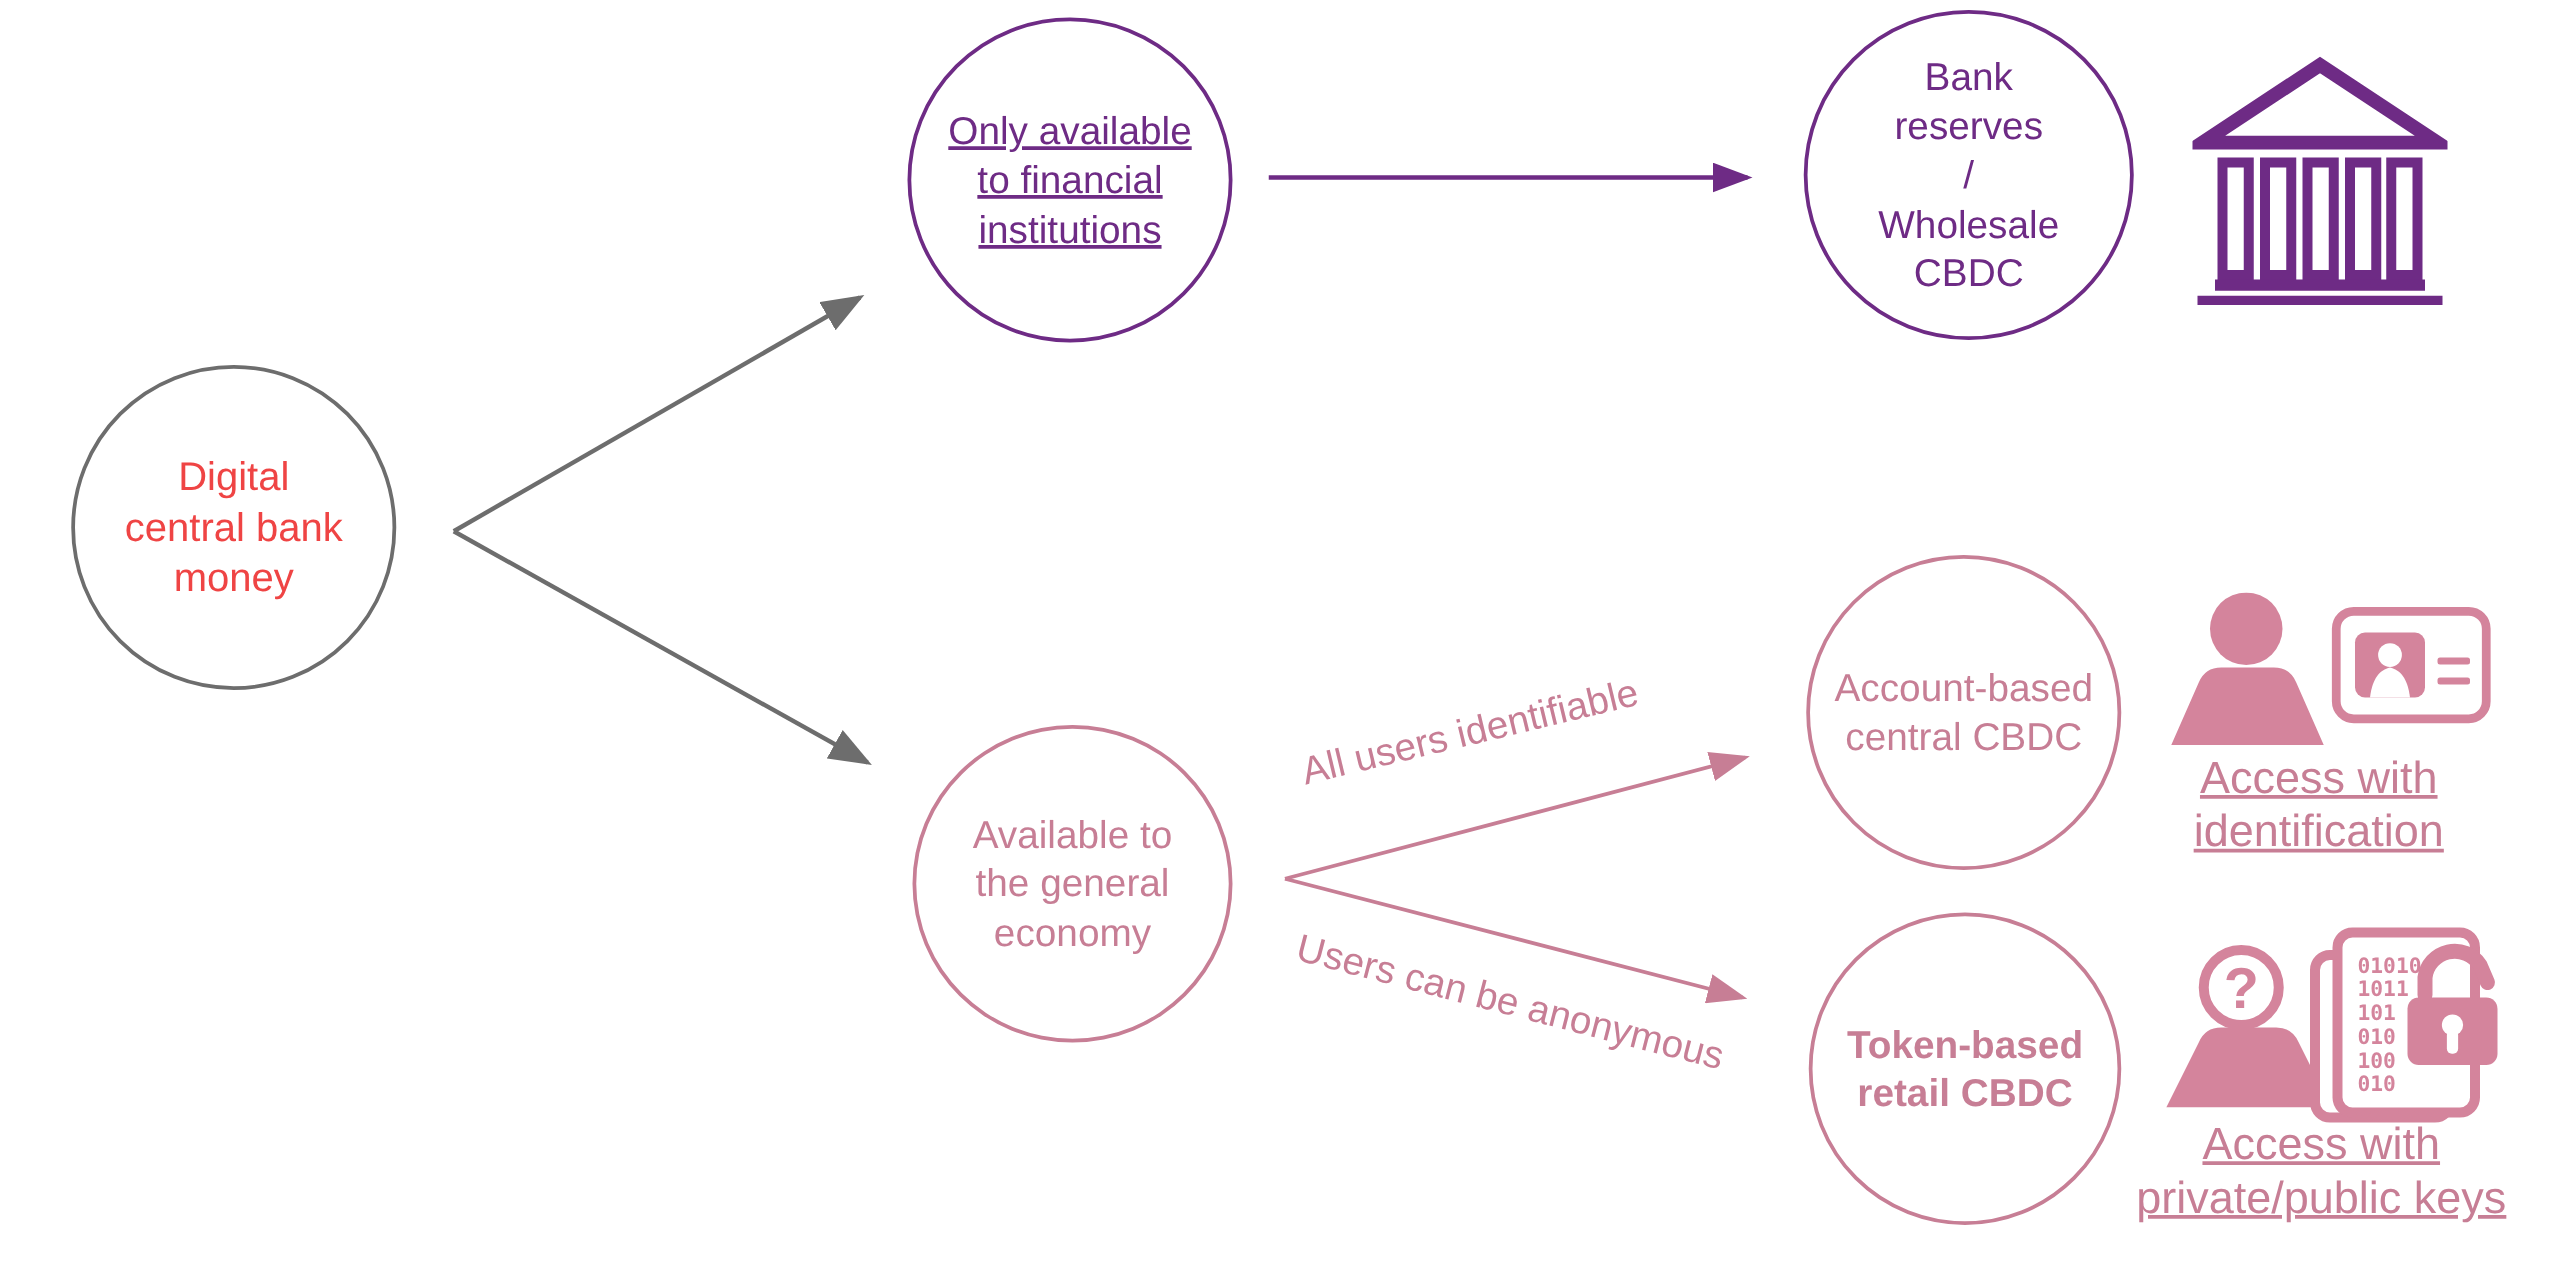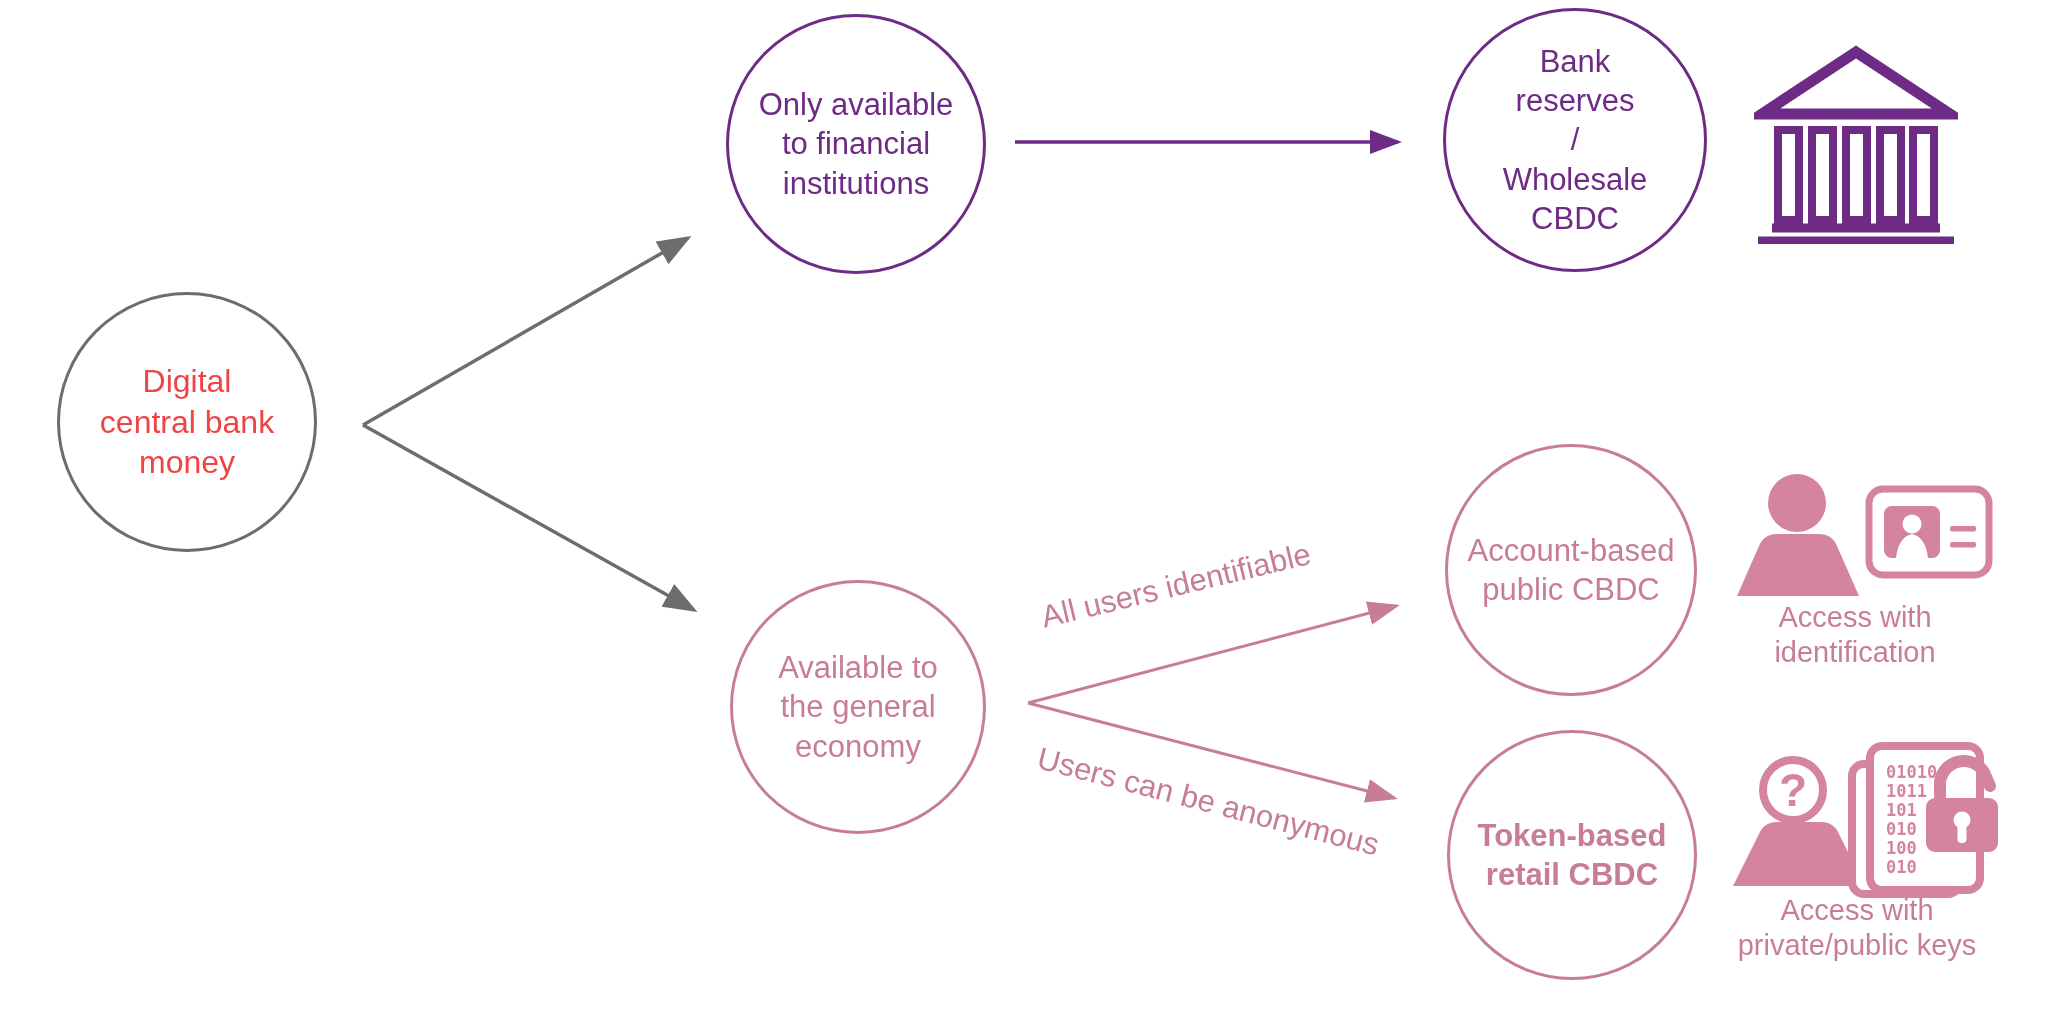--- a/index.html
+++ b/index.html
@@ -16,22 +16,23 @@
   .node.gray{border:3px solid #6d6d6d;color:#ef4444;font-size:32px;line-height:1.28;}
   .node.purple{border:3px solid #6e2b85;color:#6e2b85;font-size:31px;line-height:1.26;}
   .node.pink{border:3px solid #c77e95;color:#c77e95;font-size:31px;line-height:1.26;}
   .edge-label{
     position:absolute;color:#c77e95;font-size:31px;line-height:36px;white-space:nowrap;
     transform-origin:0 50%;
   }
   .edge-label.up{left:1042px;top:600px;transform:rotate(-13.5deg);}
   .edge-label.down{left:1038px;top:740px;transform:rotate(14.5deg);}
   .caption{
-    position:absolute;color:#c77e95;font-size:29px;line-height:1.2;text-align:center;
+    position:absolute;color:#c77e95;font-size:36px;line-height:1.2;text-align:center;
     white-space:pre-line;
+    text-decoration:underline;
   }
   .caption.ident{left:1700px;top:600px;width:310px;}
   .caption.keys{left:1687px;top:893px;width:340px;}
   .icon{position:absolute;}
   .binary{font-family:"DejaVu Sans Mono", monospace;font-weight:700;font-size:17px;}
   .qmark{font-family:"Liberation Sans", sans-serif;font-weight:700;font-size:46px;}
 </style>
 </head>
 <body>
 
@@ -55,21 +56,21 @@
     <line x1="1028" y1="703" x2="1396" y2="606" stroke="#c77e95" stroke-width="3" marker-end="url(#mPink)"></line>
     <line x1="1028" y1="703" x2="1394" y2="798" stroke="#c77e95" stroke-width="3" marker-end="url(#mPink)"></line>
   </svg>
 
   <div class="node gray" style="left:57px;top:292px;width:260px;height:260px;">
     <span>Digital
 central bank
 money</span>
   </div>
 
-  <div class="node purple" style="left:726px;top:14px;width:260px;height:260px;">
+  <div class="node purple" style="left:726px;top:14px;width:260px;height:260px;text-decoration:underline;">
     <span>Only available
 to financial
 institutions</span>
   </div>
 
   <div class="node purple" style="left:1443px;top:8px;width:264px;height:264px;">
     <span>Bank
 reserves
 /
 Wholesale
@@ -77,21 +78,21 @@
   </div>
 
   <div class="node pink" style="left:730px;top:580px;width:256px;height:254px;">
     <span>Available to
 the general
 economy</span>
   </div>
 
   <div class="node pink" style="left:1445px;top:444px;width:252px;height:252px;">
     <span>Account-based
-public CBDC</span>
+central CBDC</span>
   </div>
 
   <div class="node pink" style="left:1447px;top:730px;width:250px;height:250px;font-weight:bold;">
     <span>Token-based
 retail CBDC</span>
   </div>
 
   <div class="edge-label up">All users identifiable</div>
   <div class="edge-label down">Users can be anonymous</div>
 

